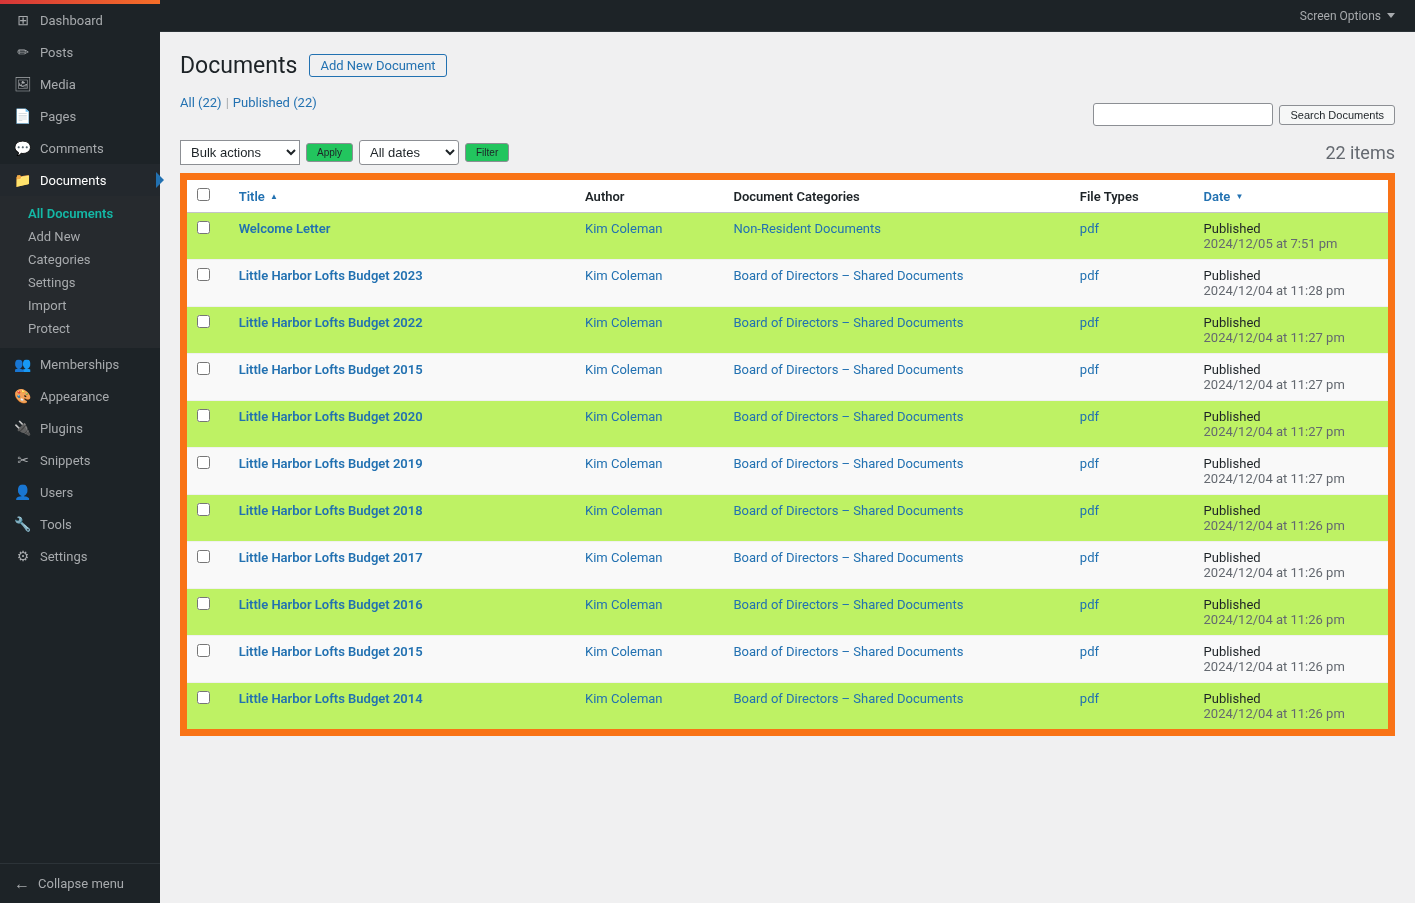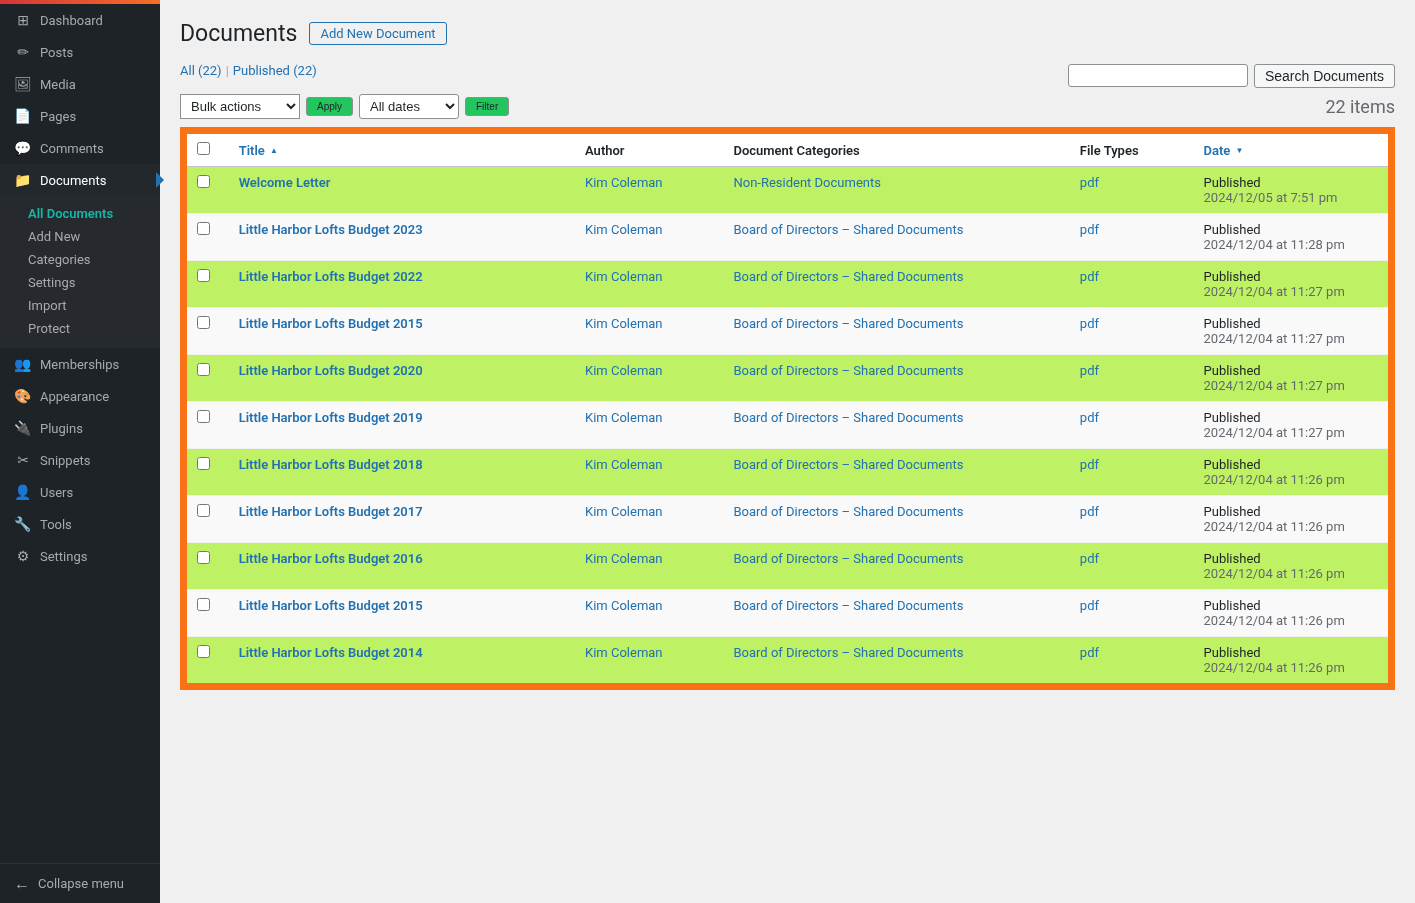--- a/index.html
+++ b/index.html
@@ -85,21 +85,21 @@
       font-size: 13px;
       cursor: pointer;
       text-decoration: none;
     }
 
     
     .subsubsub {
       display: flex;
       align-items: center;
       gap: 4px;
-      margin-bottom: 10px;
+      margin-bottom: 24px;
       font-size: 13px;
     }
     .subsubsub a { color: #2271b1; text-decoration: none; }
     .subsubsub .sep { color: #a7aaad; }
 
     .tablenav-top {
       display: flex;
       align-items: center;
       justify-content: space-between;
       margin-bottom: 8px;
@@ -144,21 +144,21 @@
       padding: 3px 8px;
       font-size: 13px;
       width: 180px;
     }
     .search-docs-btn {
       background: #f6f7f7;
       border: 1px solid #8c8f94;
       color: #1d2327;
       padding: 3px 10px;
       border-radius: 3px;
-      font-size: 14px;
+      font-size: 11px;
       cursor: pointer;
     }
 
     
     .wp-list-table {
       width: 100%;
       border-collapse: collapse;
       background: #bef264;
       border: 7px solid #f97316;
     }
@@ -320,20 +320,26 @@
 
   <div style="flex:1;"></div>
   <div class="sidebar-collapse">
     <span style="font-size:16px;">←</span>
     <span>Collapse menu</span>
   </div>
 </div>
 
 <div id="main">
 
+  <div style="background:#1d2327; height:32px; display:flex; align-items:center; justify-content:flex-end; padding:0 12px; border-bottom:1px solid #2c3338;">
+    <div class="screen-options-container">
+      <span>Screen Options</span>
+      <span class="chevron-down"></span>
+    </div>
+  </div>
 
   <div id="content">
 
     <div class="page-header">
       <h1 class="page-title">Documents</h1>
       <a class="add-new-btn">Add New Document</a>
     </div>
 
     <div class="top-search-row">
       <div class="subsubsub">

